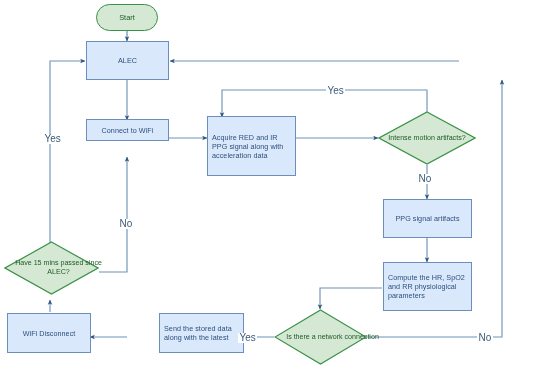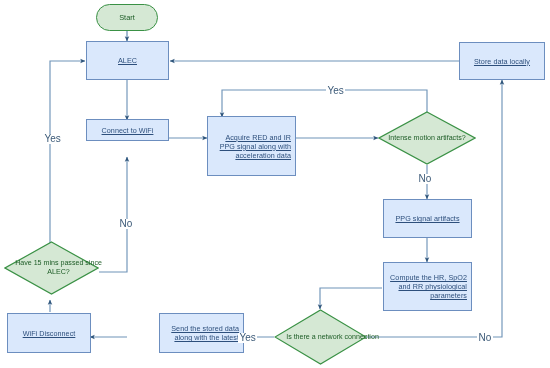--- a/index.html
+++ b/index.html
@@ -23,31 +23,30 @@
     top: 0;
     width: 550px;
     height: 368px;
   }
   .node {
     position: absolute;
     box-sizing: border-box;
     display: flex;
     align-items: center;
     justify-content: center;
-    text-align: right;
+    text-align: left;
     line-height: 1.25;
   }
   .proc {
     background: #dae8fc;
     border: 1.2px solid #6c8ebf;
     color: #2d4f7c;
     font-size: 7.2px;
     letter-spacing: 0.05px;
     padding: 3px 4px;
-    text-decoration: underline;
   }
   .terminator {
     background: #d5e8d4;
     border: 1.2px solid #3a9145;
     color: #1d5c26;
     font-size: 7.4px;
     border-radius: 999px;
   }
   .decision-wrap {
     position: absolute;
@@ -143,23 +142,20 @@
     <span>Acquire RED and IR PPG signal along with acceleration data</span>
   </div>
 
   <div class="decision-wrap" style="left:378px; top:111px; width:98px; height:54px;">
     <svg class="decision-shape" viewBox="0 0 98 54" preserveAspectRatio="none">
       <polygon points="49,1 97,27 49,53 1,27" fill="#d5e8d4" stroke="#3a9145" stroke-width="1.2"></polygon>
     </svg>
     <div class="decision-label">Intense motion artifacts?</div>
   </div>
 
-  <div class="node proc" style="left:459px; top:42px; width:86px; height:38px;">
-    <span>Store data locally</span>
-  </div>
 
   <div class="node proc" style="left:383px; top:199px; width:89px; height:39px;">
     <span>PPG signal artifacts</span>
   </div>
 
   <div class="node proc" style="left:383px; top:262px; width:89px; height:49px;">
     <span>Compute the HR, SpO2 and RR physiological parameters</span>
   </div>
 
   <div class="decision-wrap" style="left:274px; top:309px; width:93px; height:56px;">

